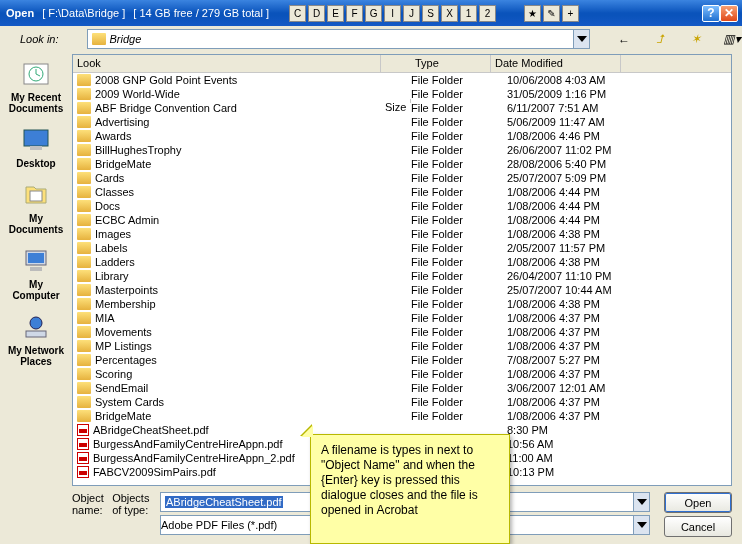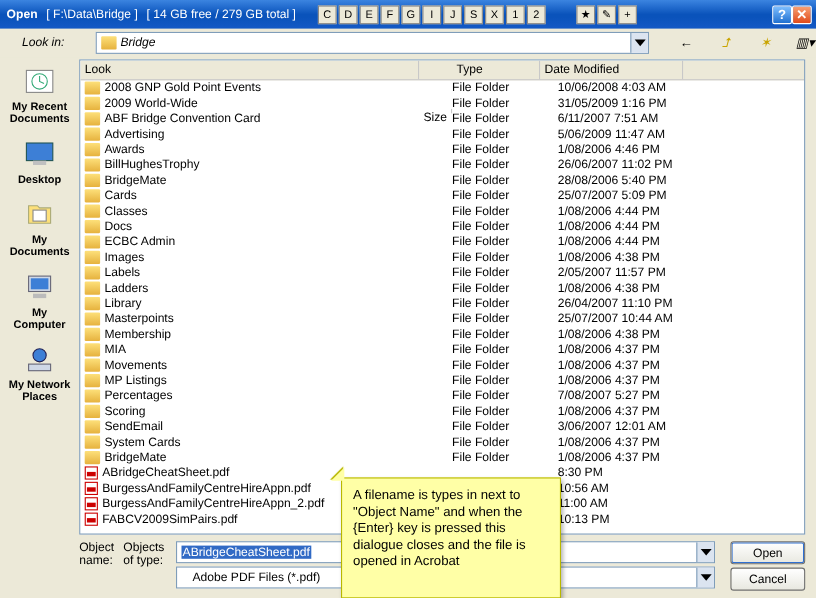--- a/index.html
+++ b/index.html
@@ -605,21 +605,21 @@
     <span>Objects of type:</span>
   </div>
   <div class="inputs">
     <div class="comboish">
       <span style="padding-left:4px;flex:1"><span class="selected-text">ABridgeCheatSheet.pdf</span></span>
       <span class="arr">
           <span class="tree-triangle"></span>
         </span>
     </div>
     <div class="comboish">
-      <span style="padding-left:14px;flex:1">Adobe PDF Files (*.pdf)</span>
+      <span style="padding-left:0;flex:1">Adobe PDF Files (*.pdf)</span>
       <span class="arr">
           <span class="tree-triangle"></span>
         </span>
     </div>
   </div>
   <div class="buttons">
     <button class="winbtn default">Open</button>
     <button class="winbtn">Cancel</button>
   </div>
 </div>

